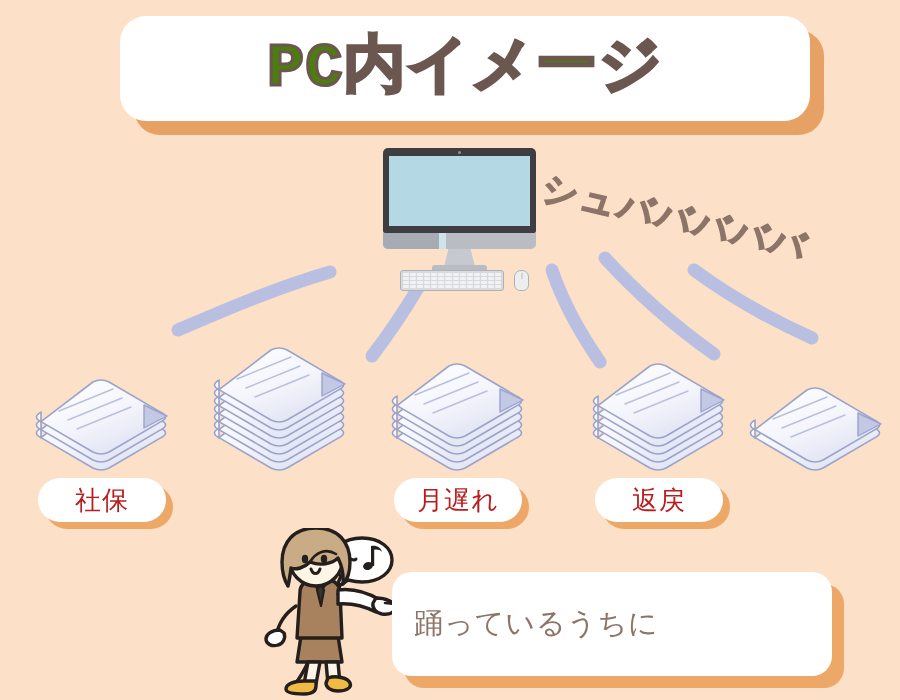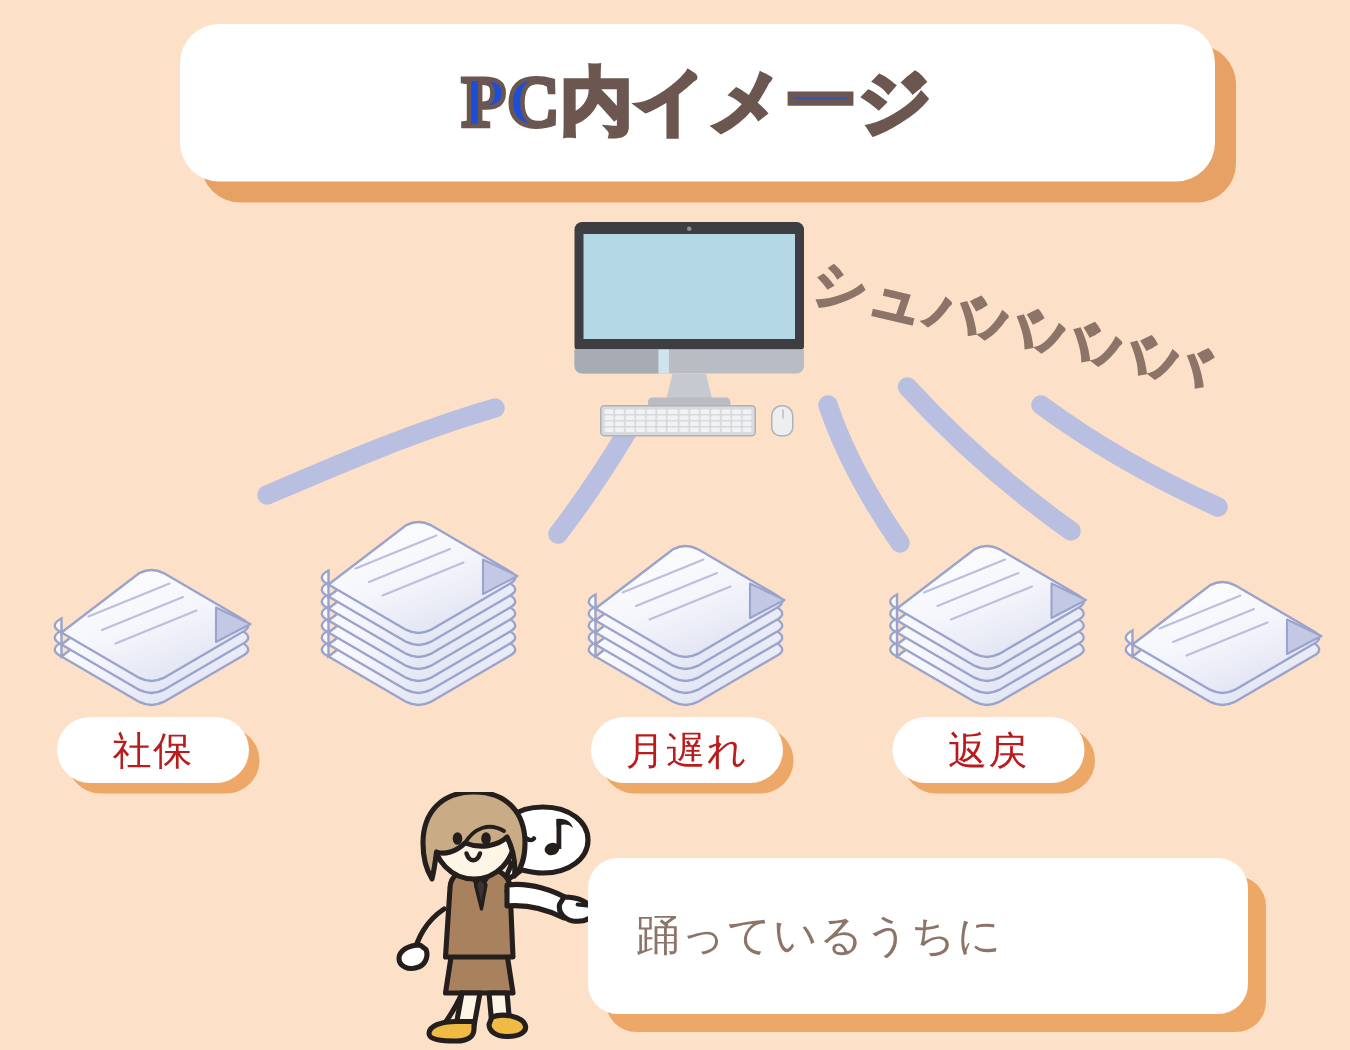--- a/index.html
+++ b/index.html
@@ -42,24 +42,24 @@
     top: 0;
     width: 690px;
     height: 105px;
     background: #ffffff;
     border-radius: 26px;
     display: flex;
     align-items: center;
     justify-content: center;
   }
   #title-text {
-    font-family: Liberation Serif, serif;
-    font-size: 48px;
+    font-family: Liberation Mono, monospace;
+    font-size: 62px;
     font-weight: bold;
-    color: #1d4ed8;
+    color: #4d7c0f;
     letter-spacing: 1px;
     line-height: 1;
     -webkit-text-stroke: 3px #6b5750;
     white-space: nowrap;
   }
 
   
   #computer {
     position: absolute;
     left: 383px;
@@ -261,21 +261,21 @@
   }
   #caption-card {
     position: absolute;
     left: 0; top: 0;
     width: 440px; height: 104px;
     background: #ffffff;
     border-radius: 20px;
     display: flex;
     flex-direction: column;
     justify-content: center;
-    padding-left: 32px;
+    padding-left: 22px;
     box-sizing: border-box;
   }
   .caption-line {
     font-family: "DejaVu Sans", "Liberation Sans", sans-serif;
     font-size: 29px;
     color: #8d7468;
     line-height: 1.42;
     letter-spacing: 1px;
     white-space: nowrap;
   }

